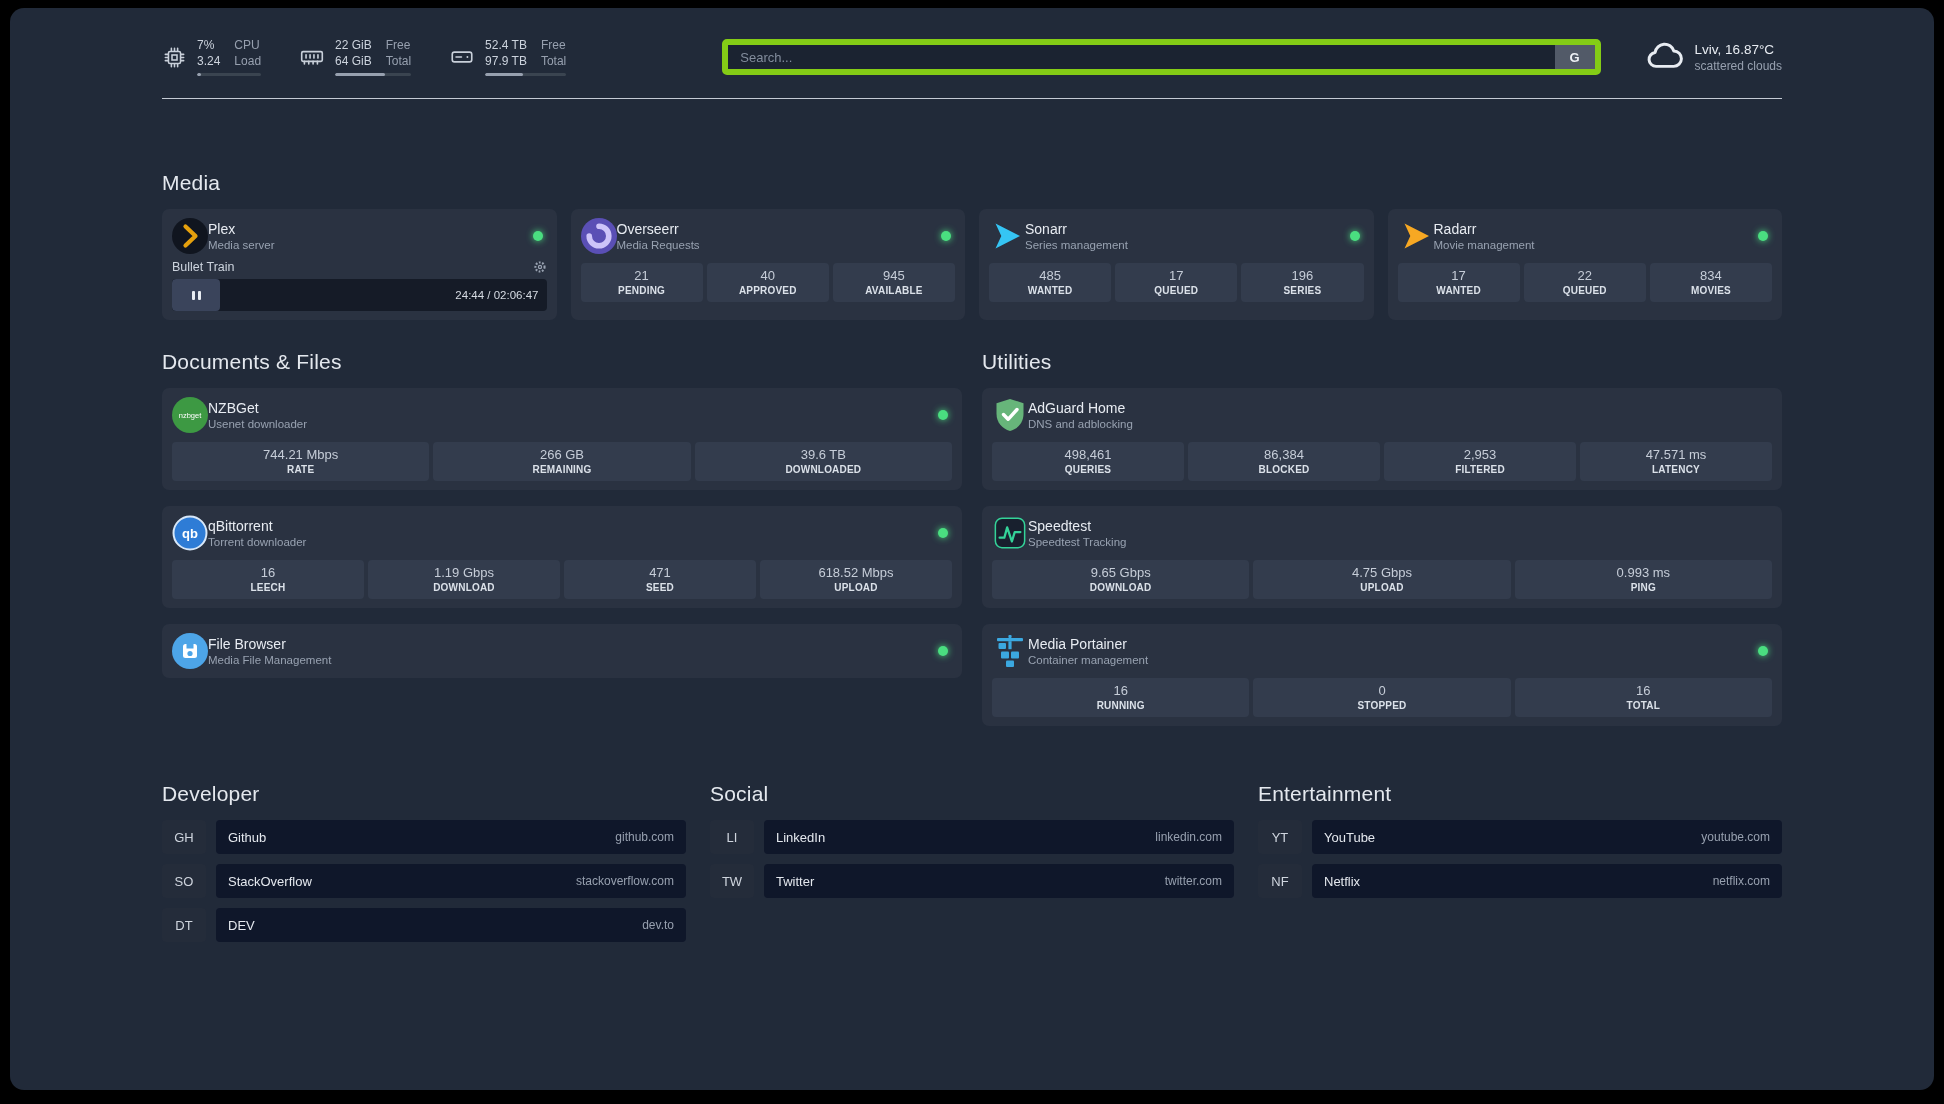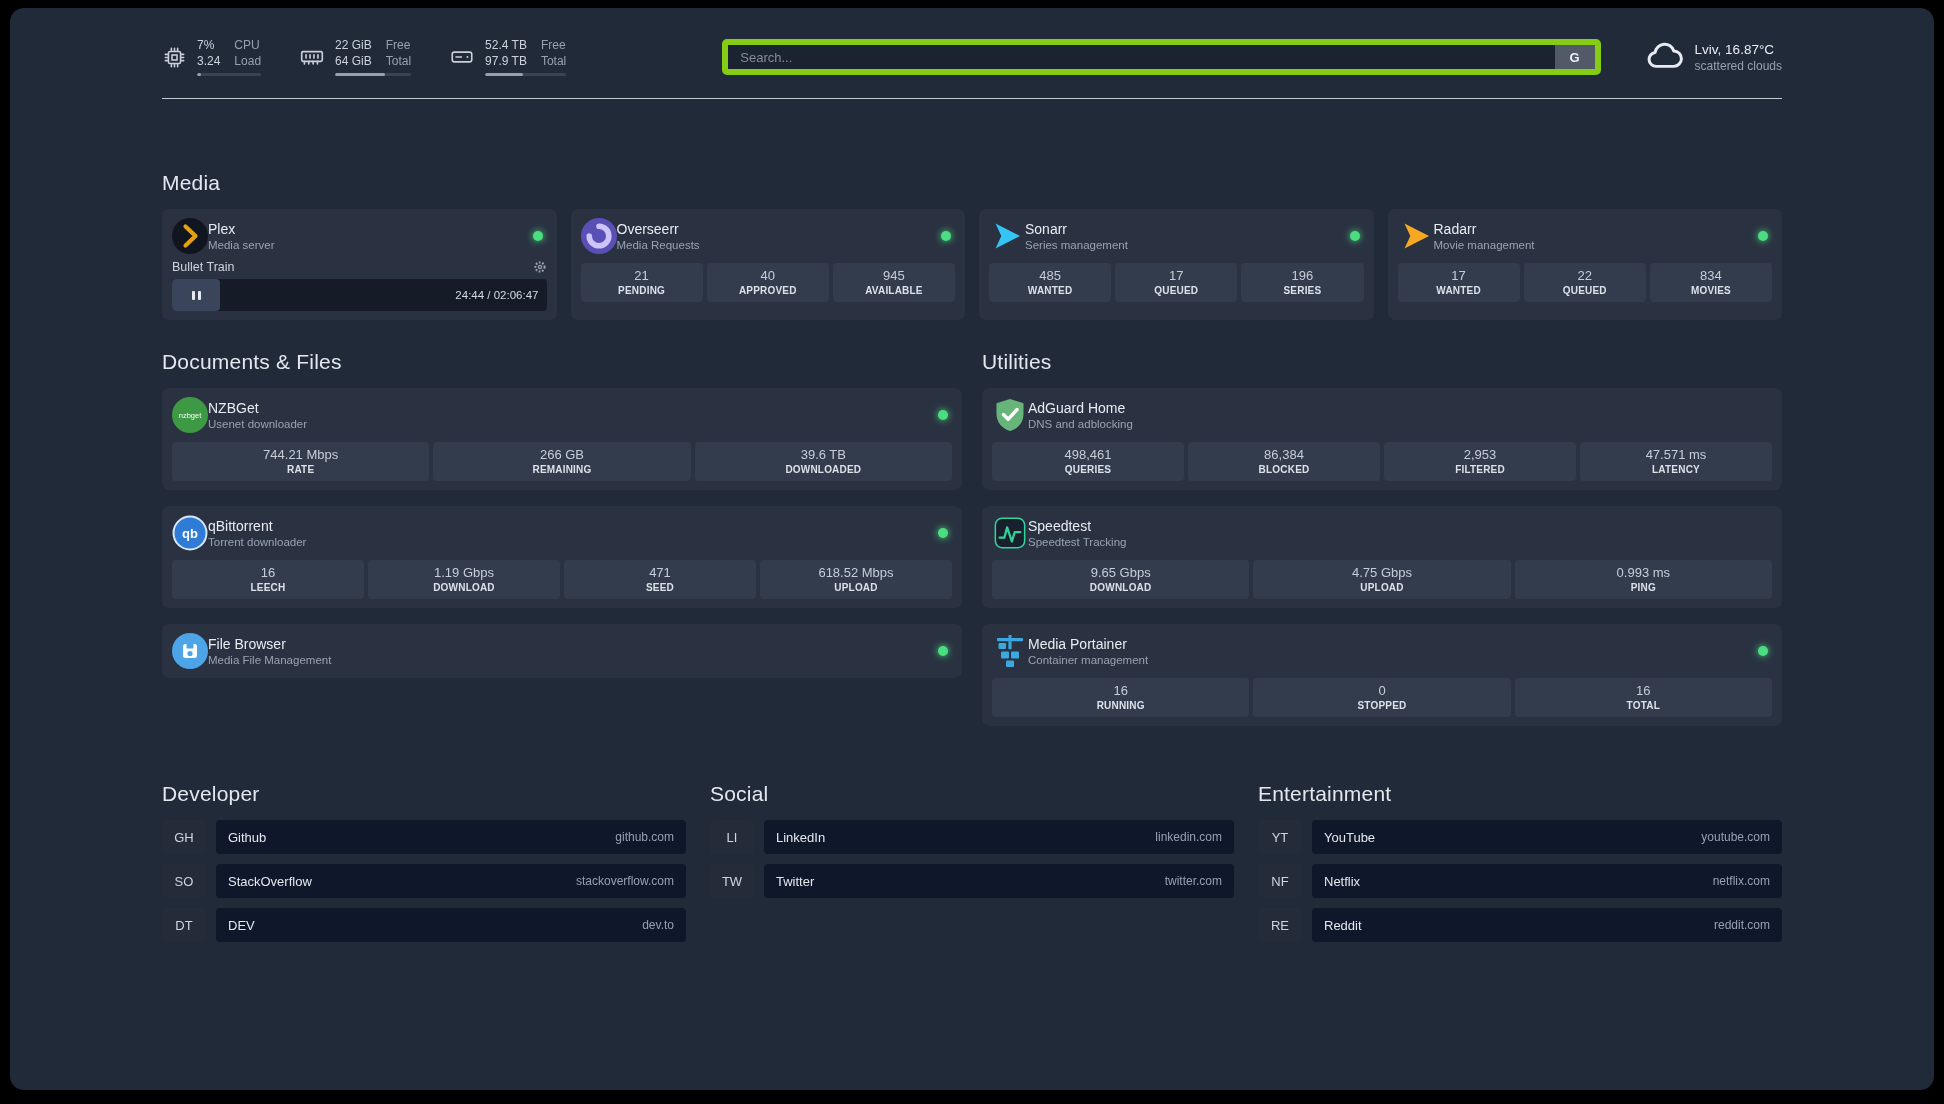--- a/index.html
+++ b/index.html
@@ -526,24 +526,17 @@
               <span class="bm-url">youtube.com</span>
             </div>
           </div>
           <div class="bm-row">
             <div class="bm-abbr">NF</div>
             <div class="bm-item">
               <span class="bm-name">Netflix</span>
               <span class="bm-url">netflix.com</span>
             </div>
           </div>
-          <div class="bm-row">
-            <div class="bm-abbr">RE</div>
-            <div class="bm-item">
-              <span class="bm-name">Reddit</span>
-              <span class="bm-url">reddit.com</span>
-            </div>
-          </div>
         </section>
       </div>
 
   </div>
 </div>
 
 </body></html>

